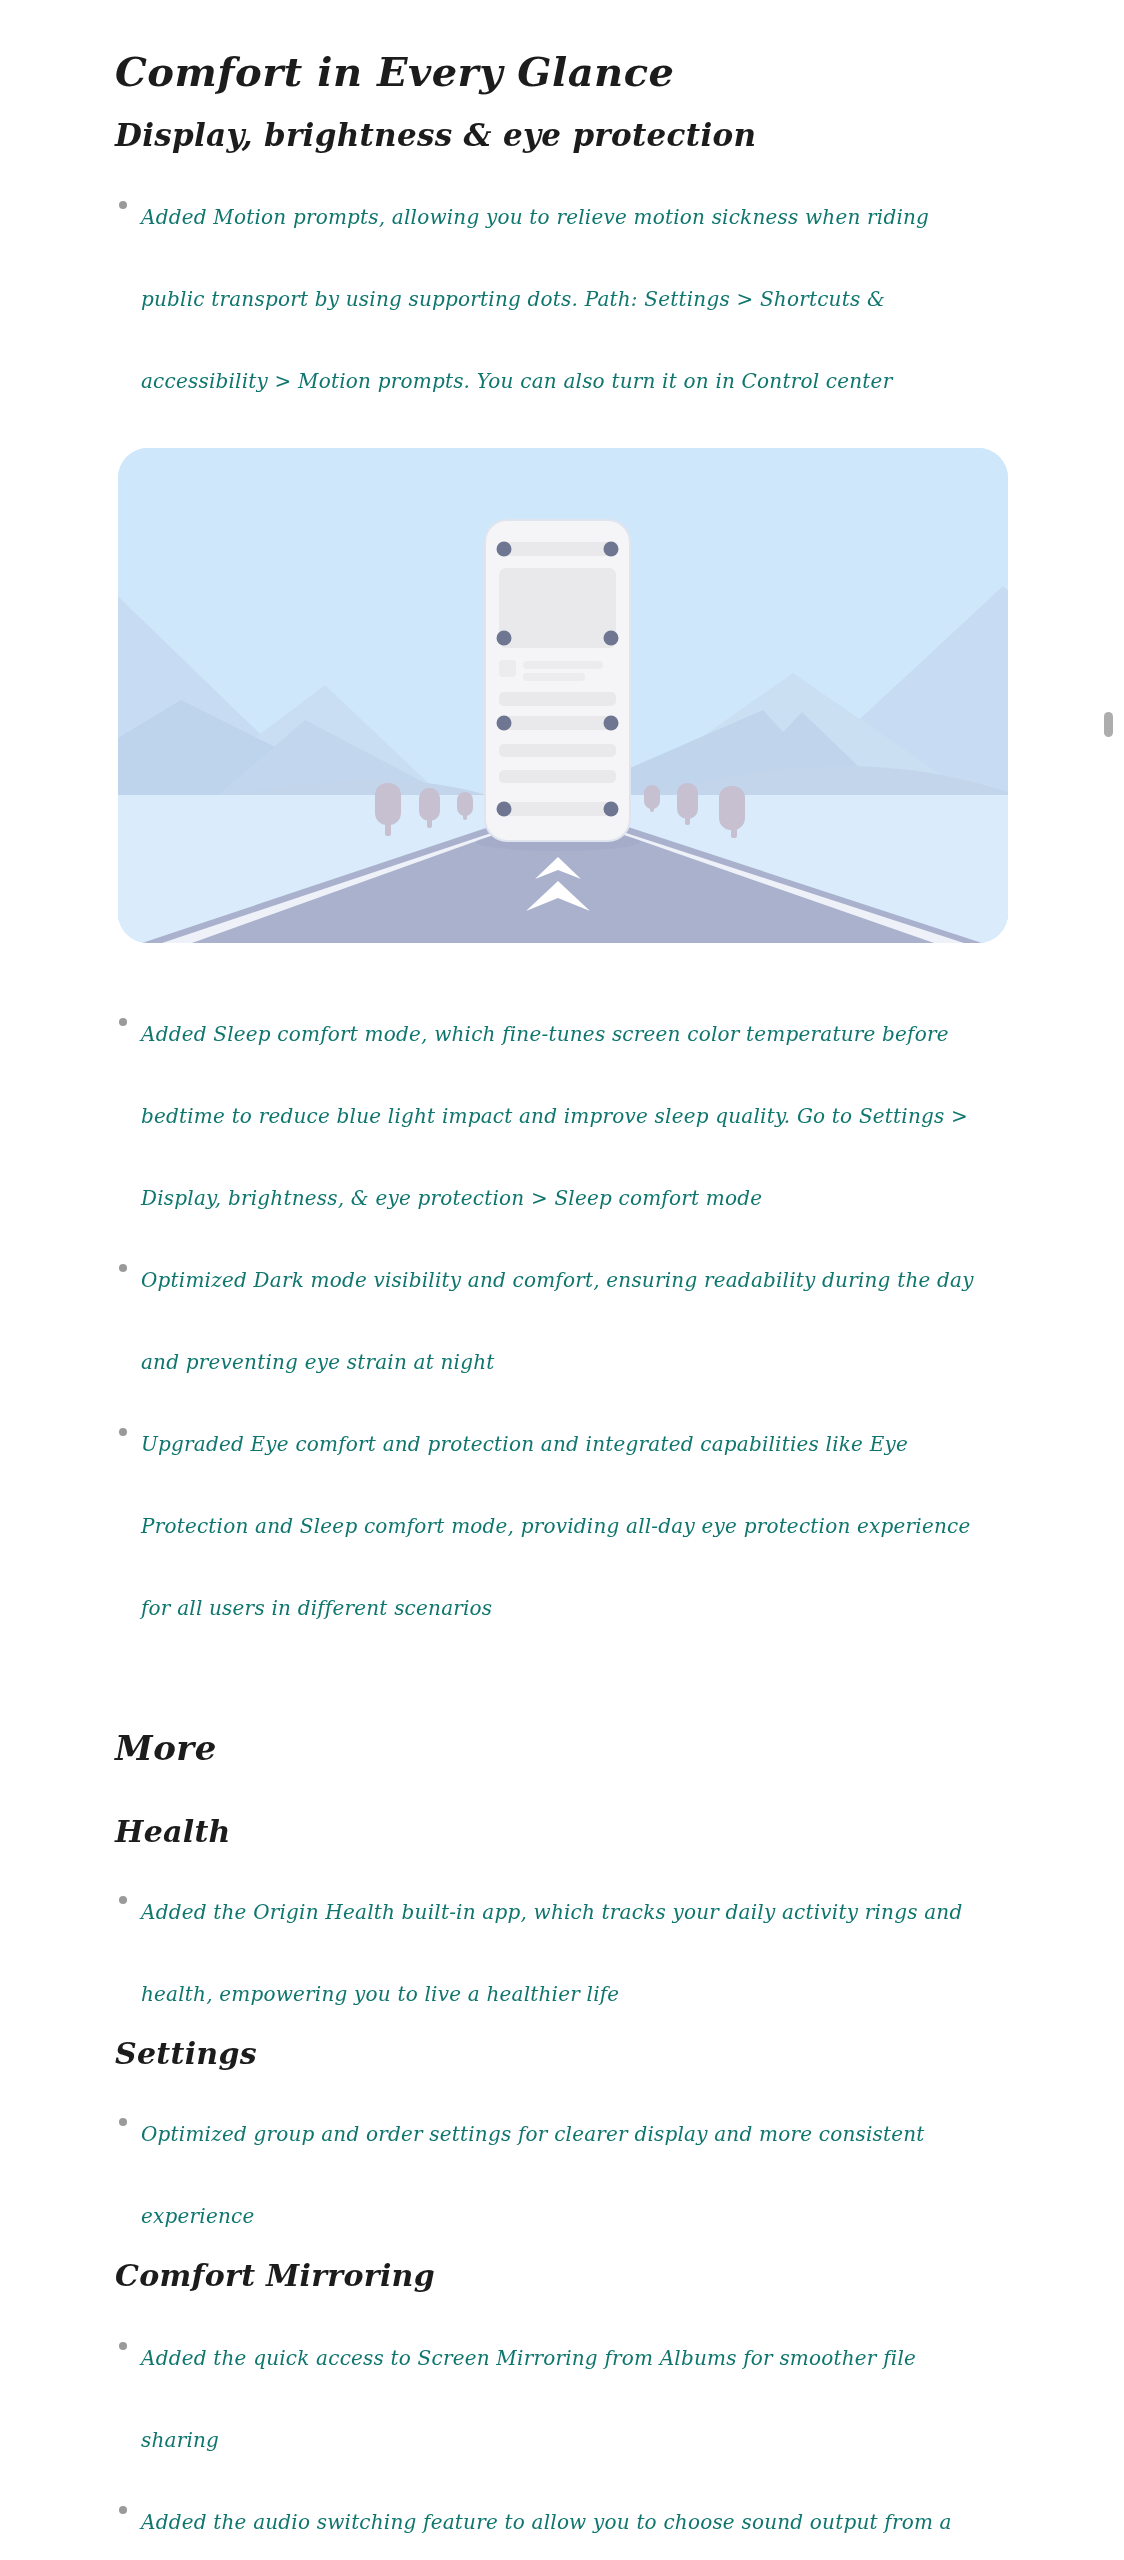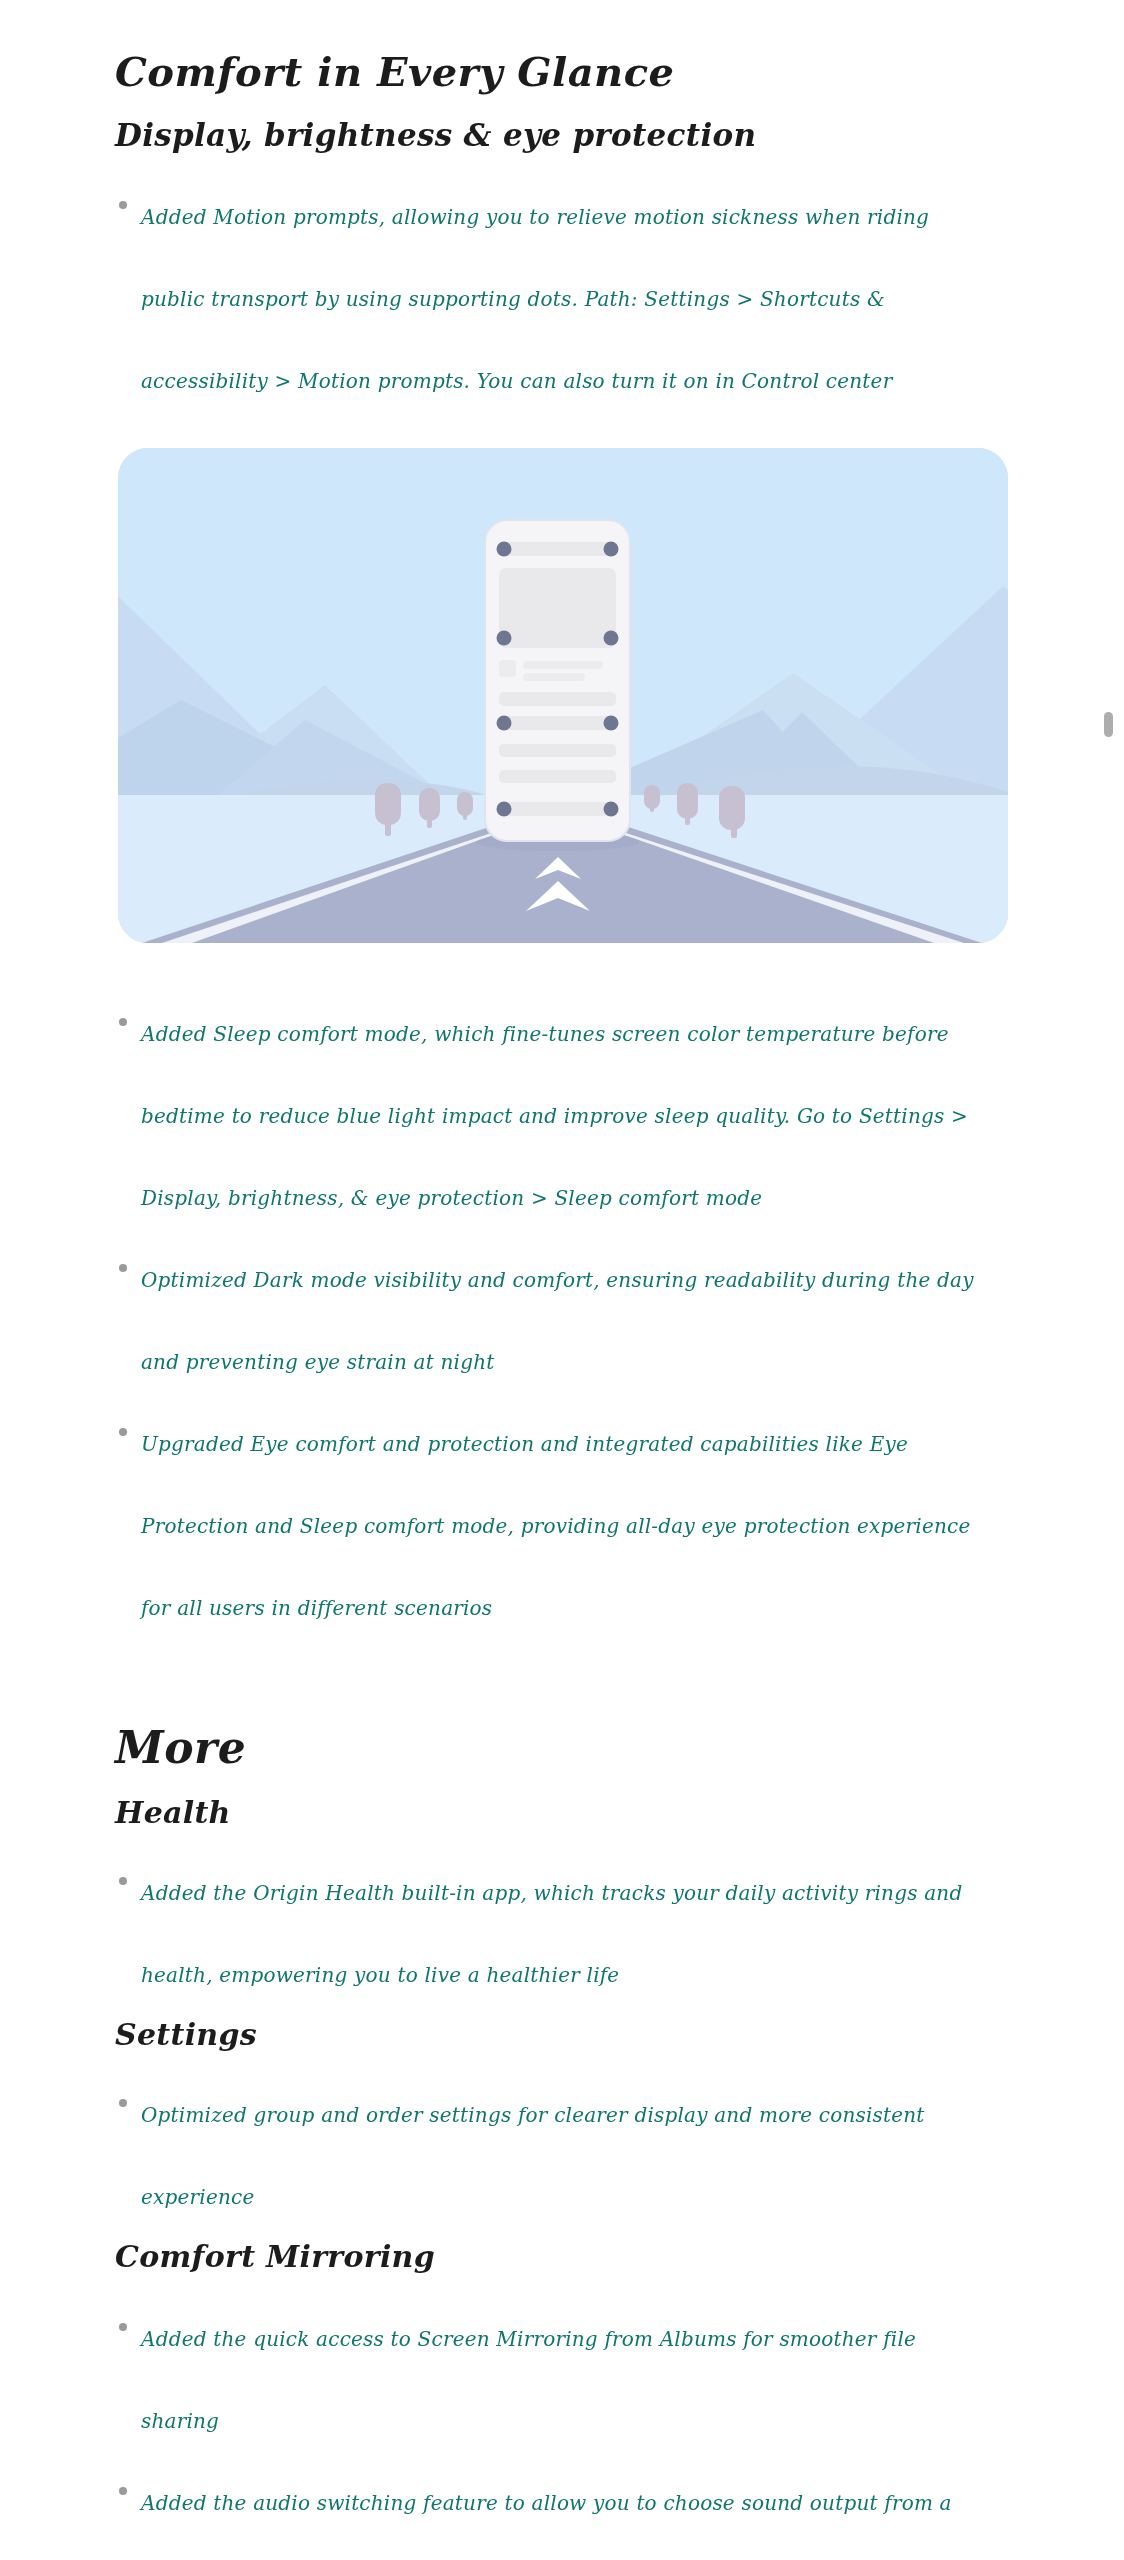--- a/index.html
+++ b/index.html
@@ -8,21 +8,21 @@
     width:1124px; height:2560px; position:relative; overflow:hidden;
     font-family:"DejaVu Serif", serif; font-style:italic;
   }
   .content { position:absolute; left:115px; top:0; width:902px; }
 
   h1.page-title {
     font-size:40px; line-height:48px; font-weight:600; color:#1c1c1c;
     margin-top:48px; letter-spacing:0.5px;
   }
   h1.more-title {
-    font-size:44px; line-height:46px; font-weight:600; color:#1c1c1c;
+    font-size:34px; line-height:46px; font-weight:600; color:#1c1c1c;
     margin-top:76px; letter-spacing:0.5px;
   }
   h2.sec {
     font-size:30px; line-height:38px; font-weight:600; color:#1c1c1c;
     letter-spacing:0.3px;
   }
   h2.sec.first { margin-top:20px; font-size:31px; }
   ul.bullets { list-style:none; margin-top:22px; }
   ul.bullets.after-image { margin-top:50px; }
   ul.bullets.tight { margin-top:20px; }
@@ -149,21 +149,21 @@
       <span>Optimized Dark mode visibility and comfort, ensuring readability during the day and preventing eye strain at night</span>
     </li>
     <li>
       <span class="dot"></span>
       <span>Upgraded Eye comfort and protection and integrated capabilities like Eye Protection and Sleep comfort mode, providing all-day eye protection experience for all users in different scenarios</span>
     </li>
   </ul>
 
   <h1 class="more-title">More</h1>
 
-  <h2 class="sec" style="margin-top:23px;">Health</h2>
+  <h2 class="sec" style="margin-top:42px;">Health</h2>
   <ul class="bullets tight">
     <li>
       <span class="dot"></span>
       <span>Added the Origin Health built-in app, which tracks your daily activity rings and health, empowering you to live a healthier life</span>
     </li>
   </ul>
 
   <h2 class="sec">Settings</h2>
   <ul class="bullets tight">
     <li>

